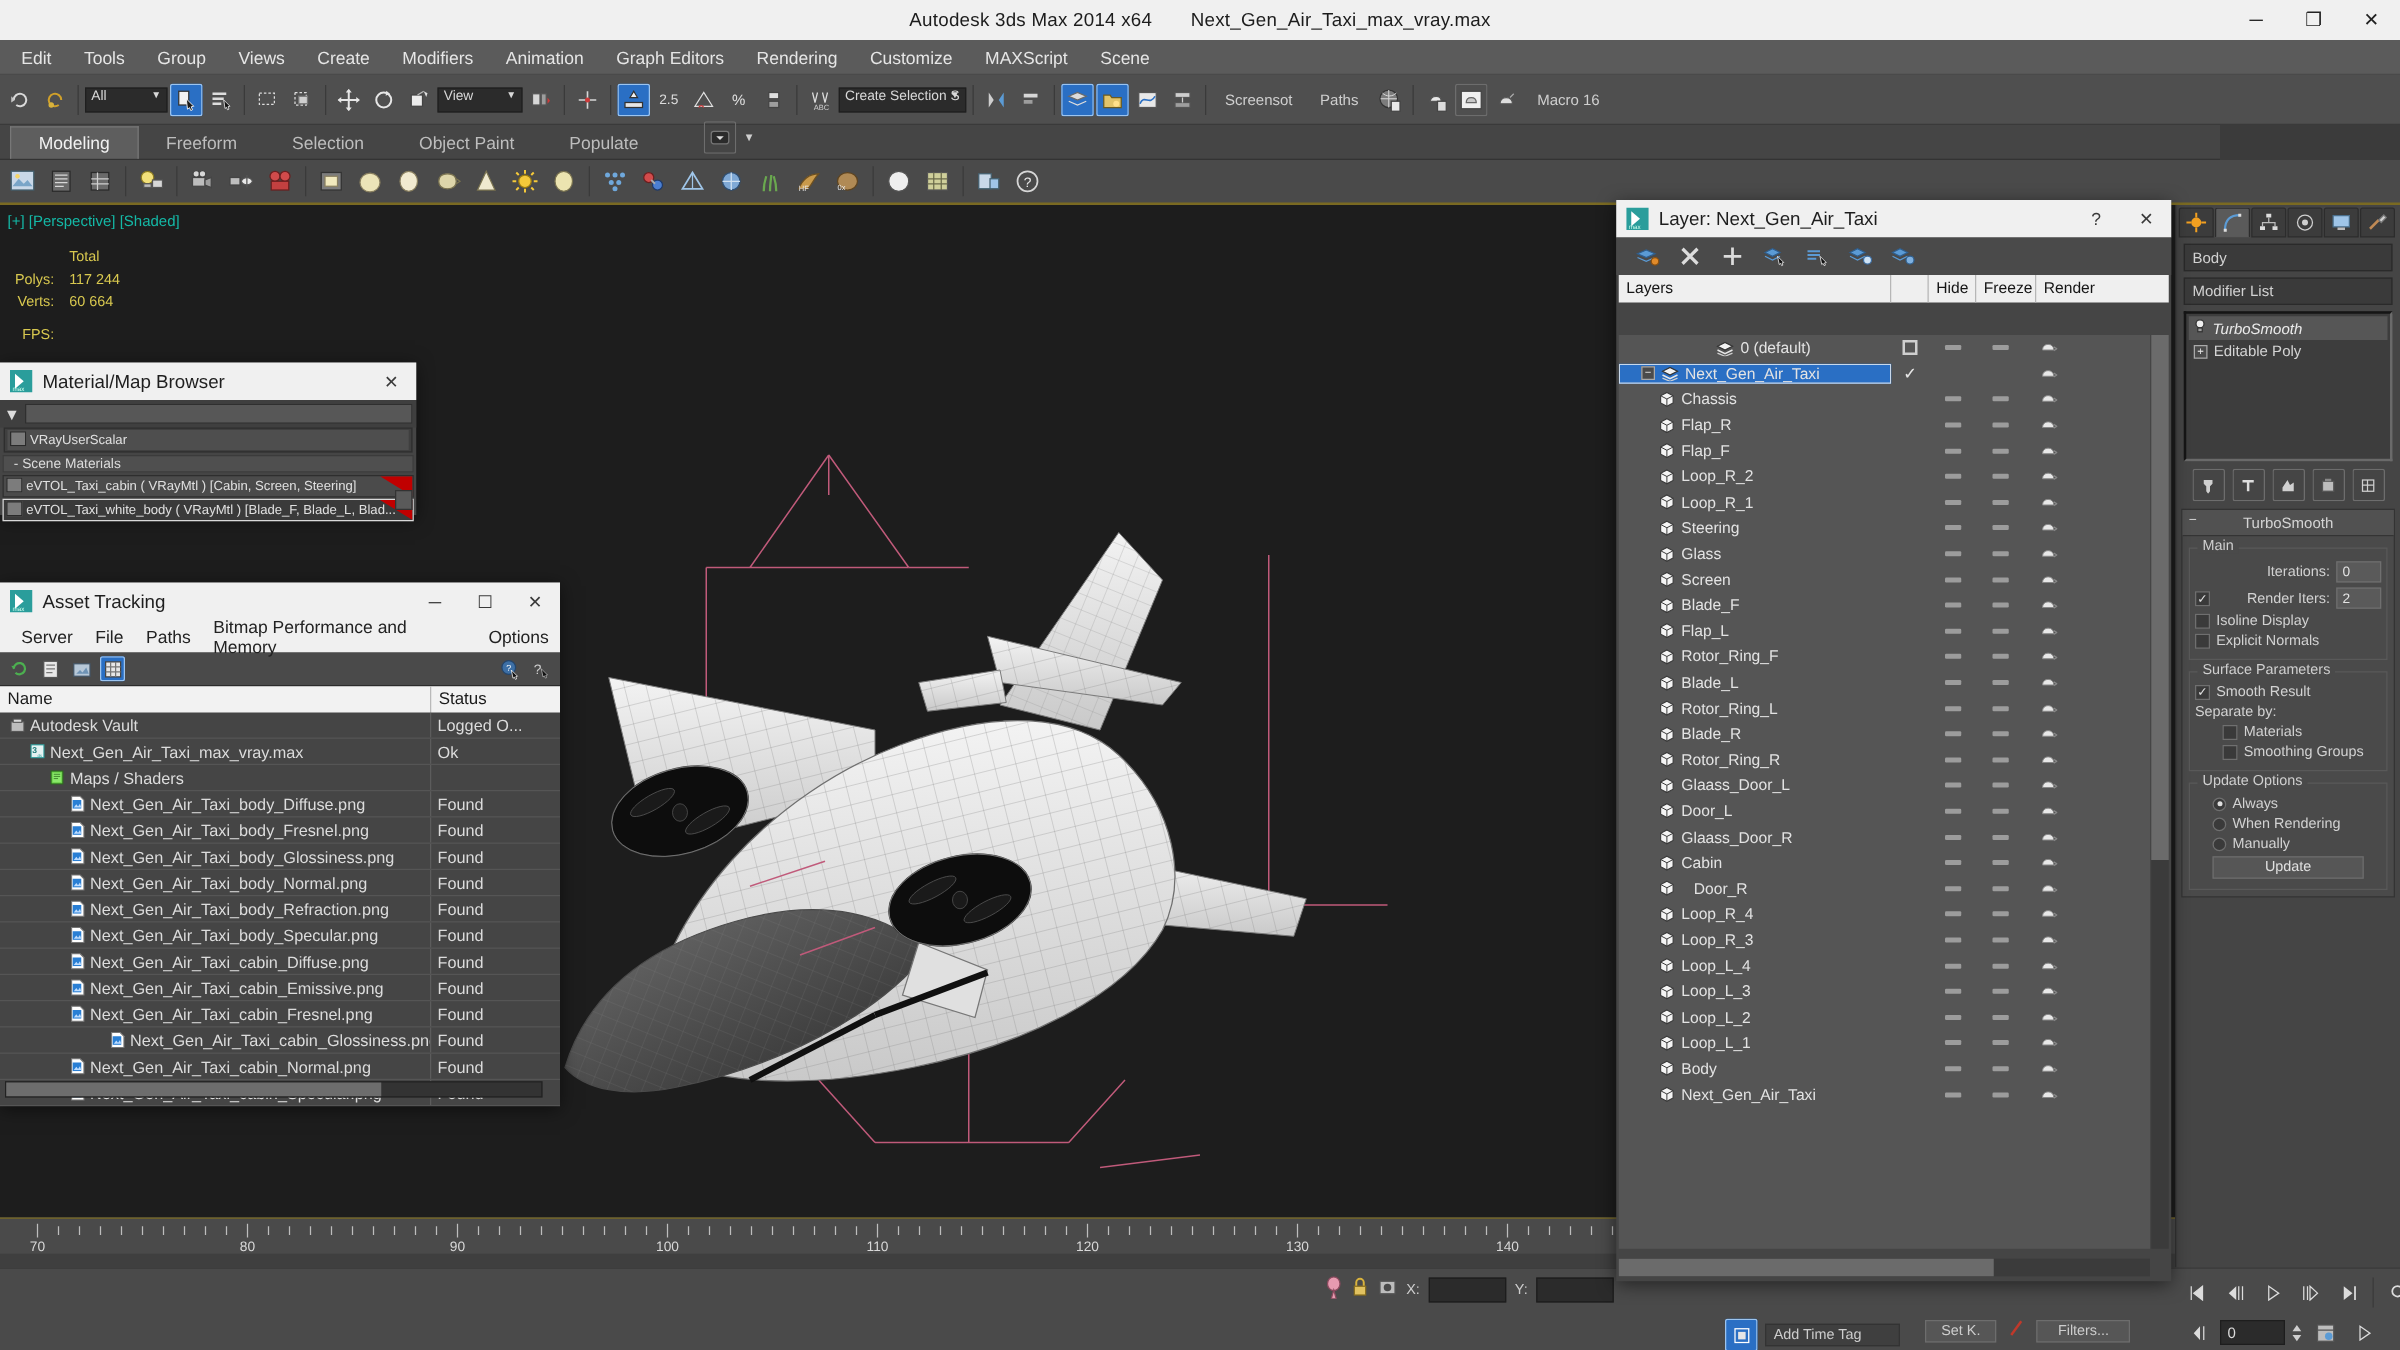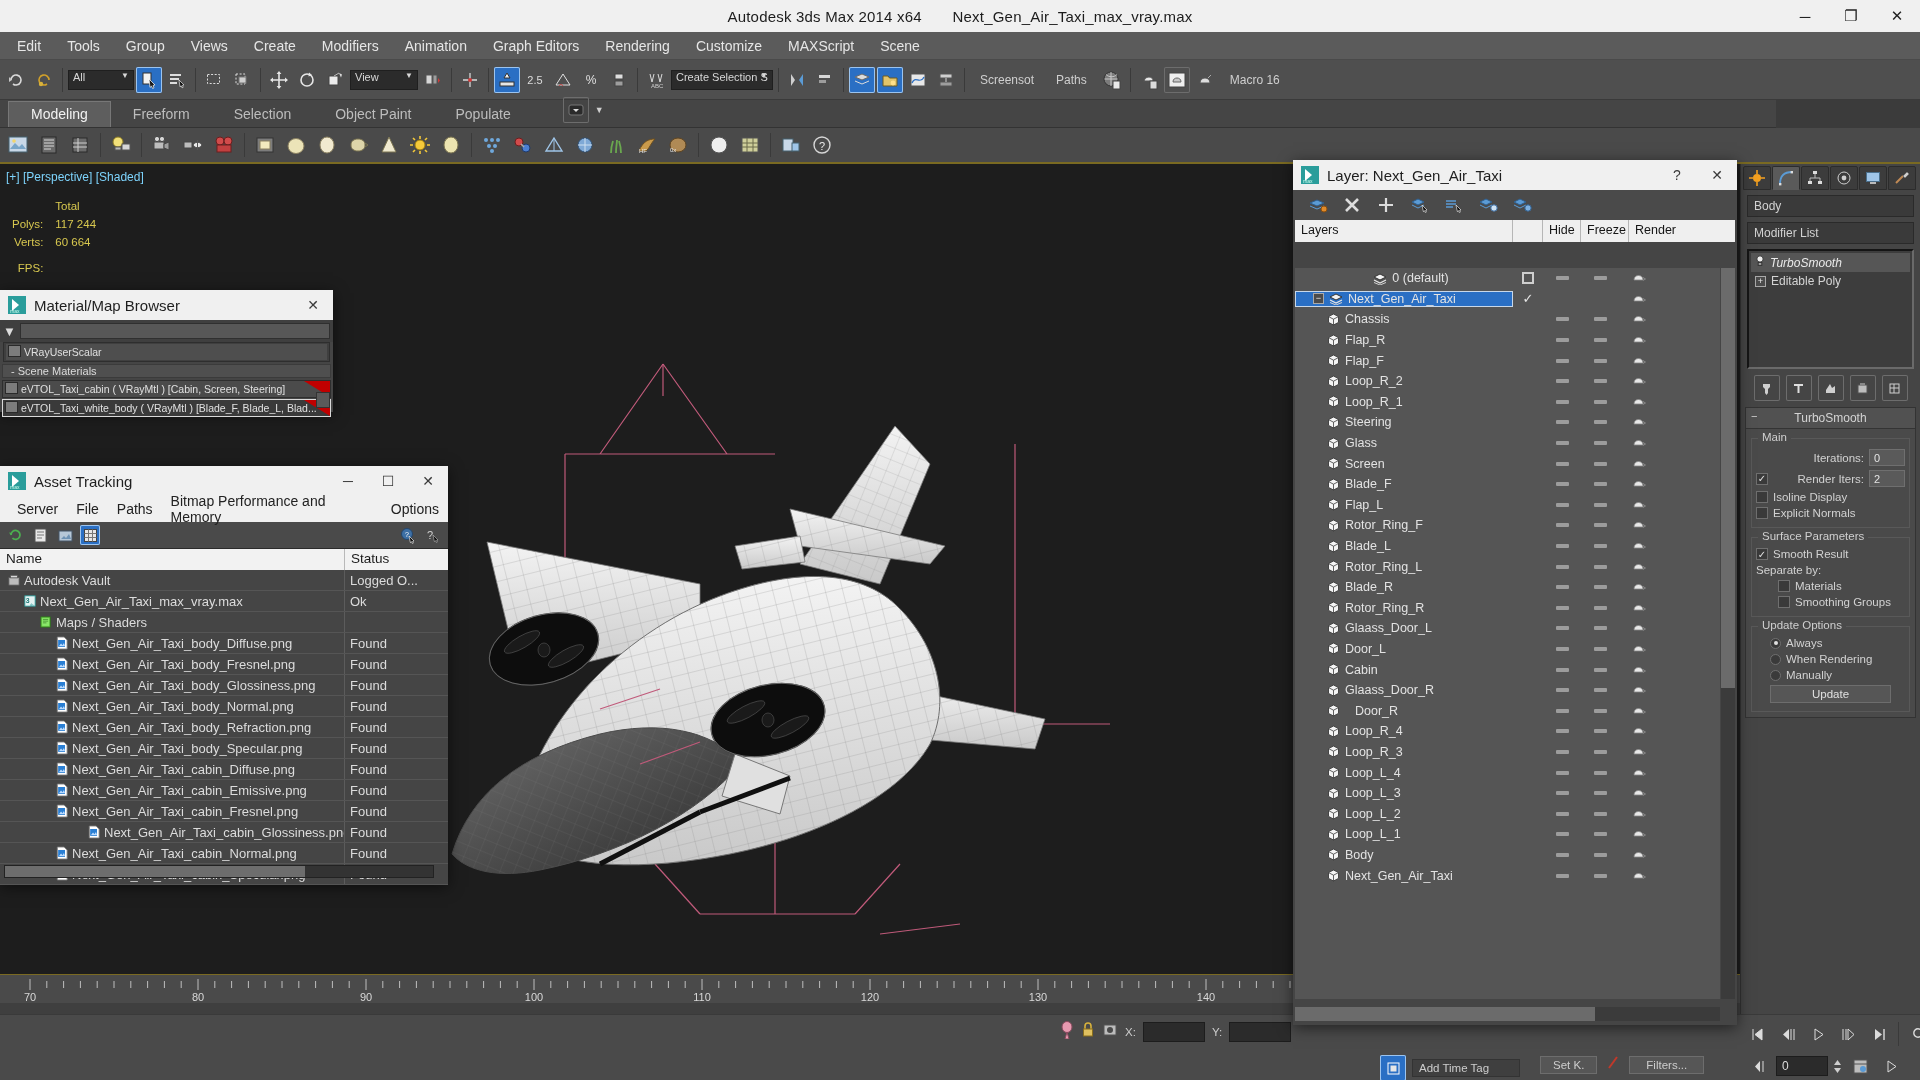--- a/index.html
+++ b/index.html
@@ -69,21 +69,21 @@
     border-bottom:2px solid #7a6a22;
   }
   .ibtn{ width:28px;height:28px; display:flex;align-items:center;justify-content:center;
          border-radius:2px; position:relative; flex:0 0 auto;}
 
   
   #viewport{
     position:absolute; left:0; top:164px; width:1740px; height:810px;
     background:#1d1d1d; overflow:hidden;
   }
-  #vp-label{ position:absolute; left:6px; top:6px; font-size:12px; color:#7dd3fc; }
+  #vp-label{ position:absolute; left:6px; top:6px; font-size:12px; color:#14b8a6; }
   #stats{ position:absolute; left:10px; top:32px; font-size:11.5px; color:#d8c84f; line-height:16px;}
   #stats td{ color:#d8c84f; font-size:11.5px; padding-right:10px;}
   #stats .lab{ text-align:right; }
 
   
   #timeline{
     position:absolute; left:0; top:974px; width:1740px; height:40px;
     background:#4a4a4a; border-top:1px solid #7a6a22;
   }
   #ruler{ position:absolute; left:0; top:2px; width:1740px; height:26px; }
@@ -1971,45 +1971,45 @@
         </div>
       </div>
       <div class="lrow">
         <div class="lname" style="padding-left: 32px;">
           <span style="display: inline-flex;">
             <svg class="cubeico" width="13" height="13" viewBox="0 0 13 13">
               <path d="M6.5 1l5 2.6v5.8L6.5 12 1.5 9.4V3.6z" fill="#f4f4f4" stroke="#3a3a3a" stroke-width=".9"></path>
               <path d="M1.5 3.6L6.5 6.2l5-2.6M6.5 6.2V12" stroke="#3a3a3a" stroke-width=".8" fill="none"></path>
             </svg>
           </span>
+          <span>Glaass_Door_R</span>
+        </div>
+        <div class="lcheck"></div>
+        <div class="lcol">
+          <i class="dash"></i>
+        </div>
+        <div class="lcol">
+          <i class="dash"></i>
+        </div>
+        <div class="lcol">
+          <svg width="15" height="12" viewBox="0 0 15 12">
+            <path d="M3 8c0-3 2-4.5 4.5-4.5S12 5 12 8z" fill="#e8e8e8" stroke="#888" stroke-width=".8"></path>
+            <path d="M12 5.5l2.5 1.5-2.5 1.5" fill="none" stroke="#888"></path>
+          </svg>
+        </div>
+      </div>
+      <div class="lrow">
+        <div class="lname" style="padding-left: 32px;">
+          <span style="display: inline-flex;">
+            <svg class="cubeico" width="13" height="13" viewBox="0 0 13 13">
+              <path d="M6.5 1l5 2.6v5.8L6.5 12 1.5 9.4V3.6z" fill="#f4f4f4" stroke="#3a3a3a" stroke-width=".9"></path>
+              <path d="M1.5 3.6L6.5 6.2l5-2.6M6.5 6.2V12" stroke="#3a3a3a" stroke-width=".8" fill="none"></path>
+            </svg>
+          </span>
           <span>Cabin</span>
-        </div>
-        <div class="lcheck"></div>
-        <div class="lcol">
-          <i class="dash"></i>
-        </div>
-        <div class="lcol">
-          <i class="dash"></i>
-        </div>
-        <div class="lcol">
-          <svg width="15" height="12" viewBox="0 0 15 12">
-            <path d="M3 8c0-3 2-4.5 4.5-4.5S12 5 12 8z" fill="#e8e8e8" stroke="#888" stroke-width=".8"></path>
-            <path d="M12 5.5l2.5 1.5-2.5 1.5" fill="none" stroke="#888"></path>
-          </svg>
-        </div>
-      </div>
-      <div class="lrow">
-        <div class="lname" style="padding-left: 32px;">
-          <span style="display: inline-flex;">
-            <svg class="cubeico" width="13" height="13" viewBox="0 0 13 13">
-              <path d="M6.5 1l5 2.6v5.8L6.5 12 1.5 9.4V3.6z" fill="#f4f4f4" stroke="#3a3a3a" stroke-width=".9"></path>
-              <path d="M1.5 3.6L6.5 6.2l5-2.6M6.5 6.2V12" stroke="#3a3a3a" stroke-width=".8" fill="none"></path>
-            </svg>
-          </span>
-          <span>Glaass_Door_R</span>
         </div>
         <div class="lcheck"></div>
         <div class="lcol">
           <i class="dash"></i>
         </div>
         <div class="lcol">
           <i class="dash"></i>
         </div>
         <div class="lcol">
           <svg width="15" height="12" viewBox="0 0 15 12">

